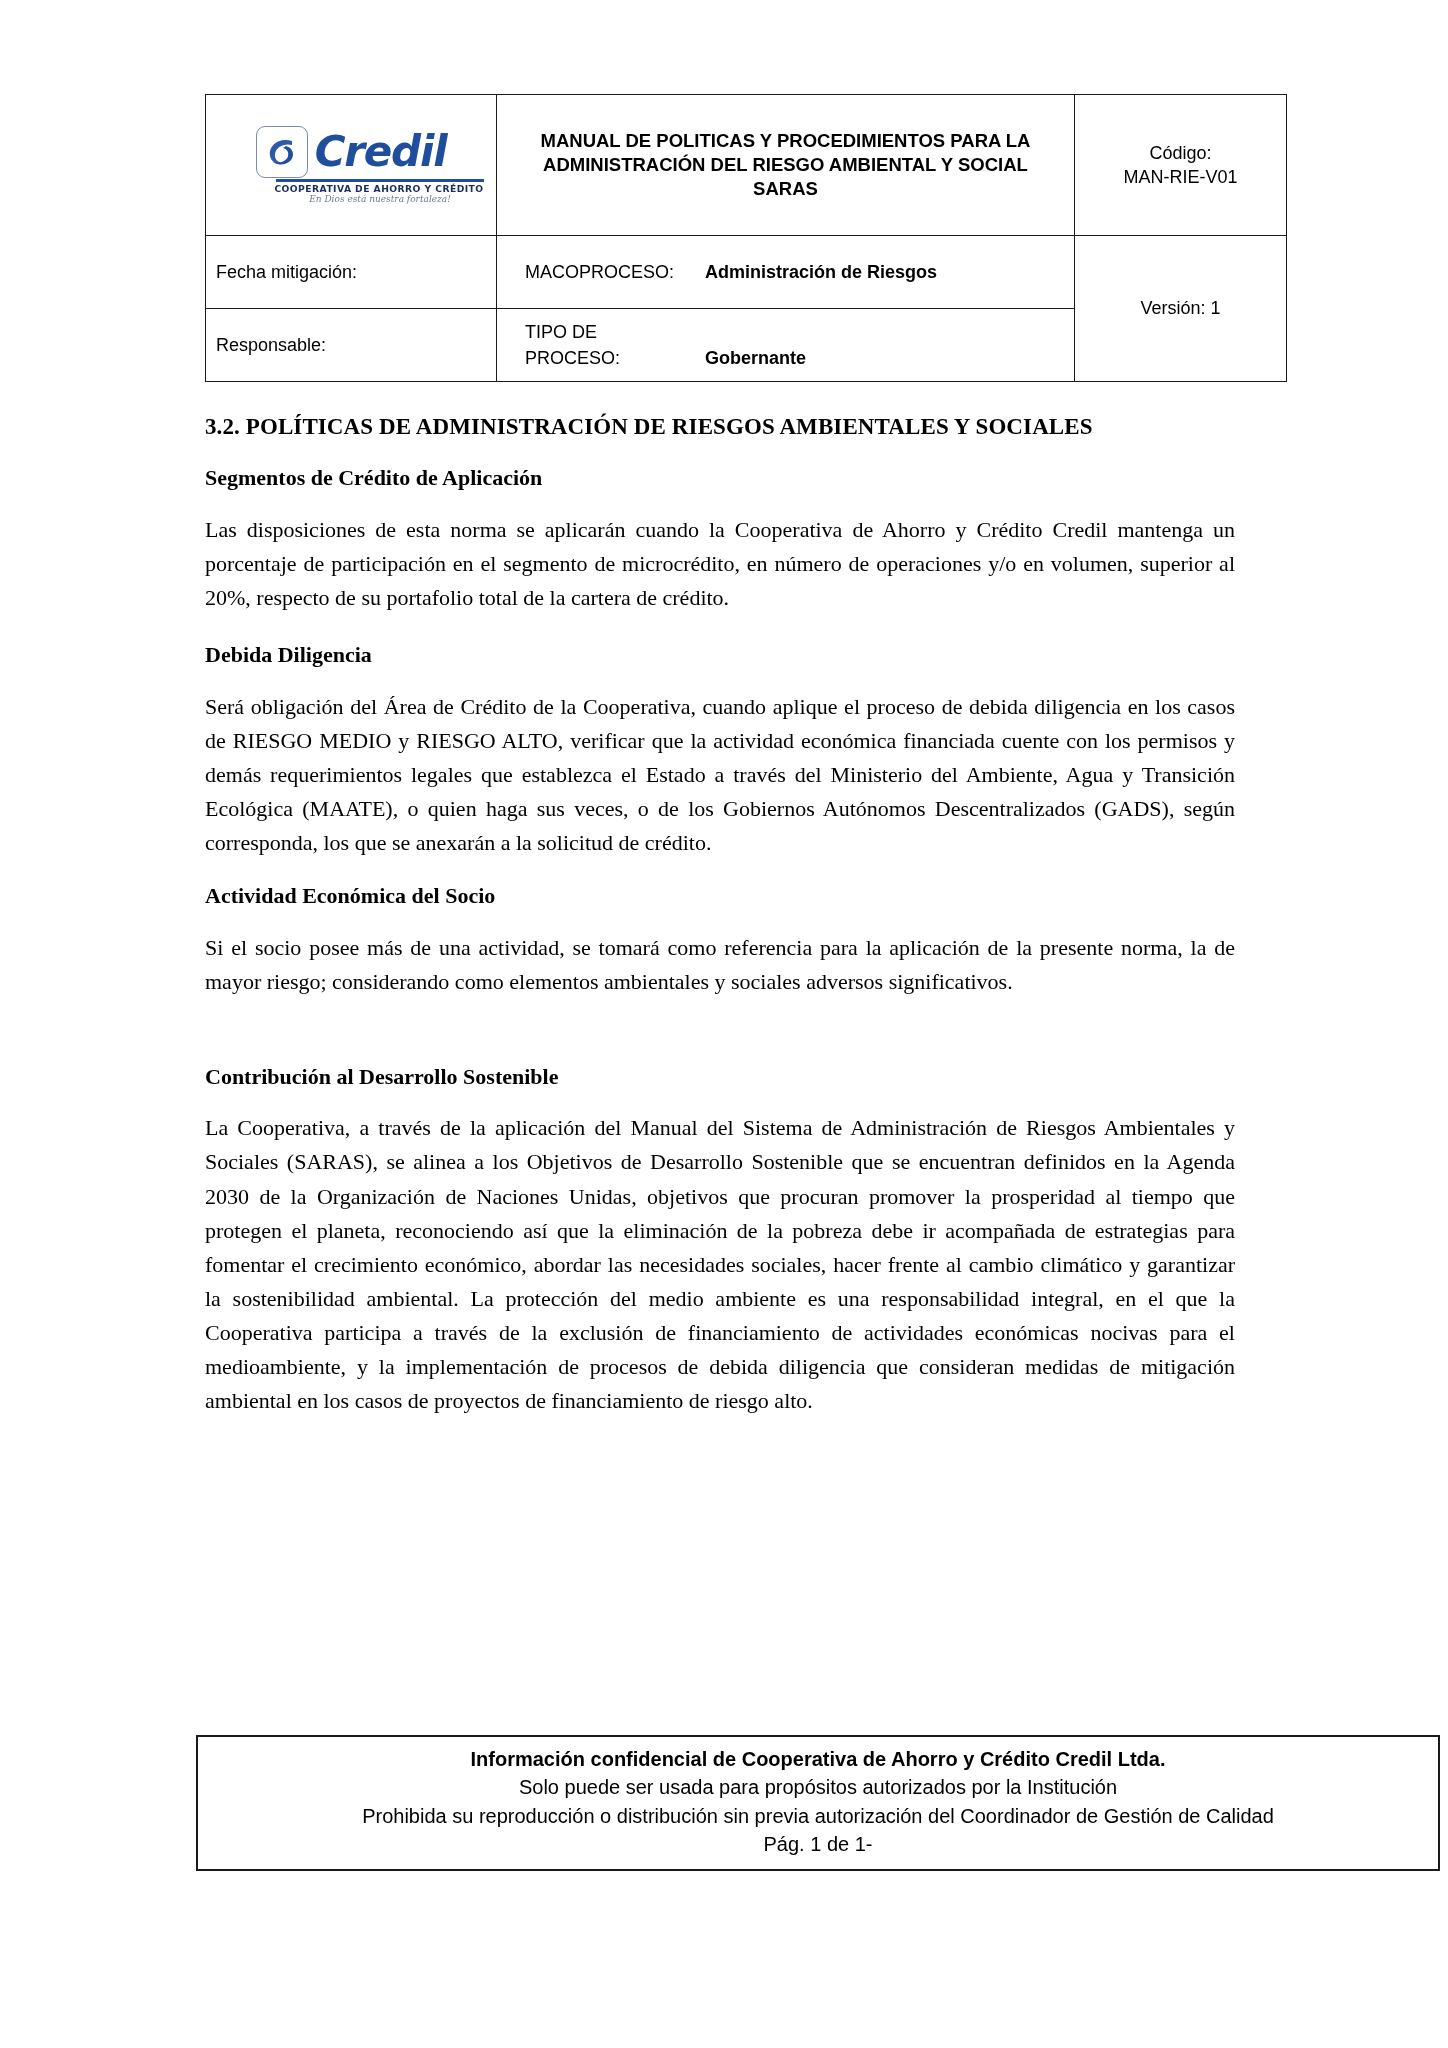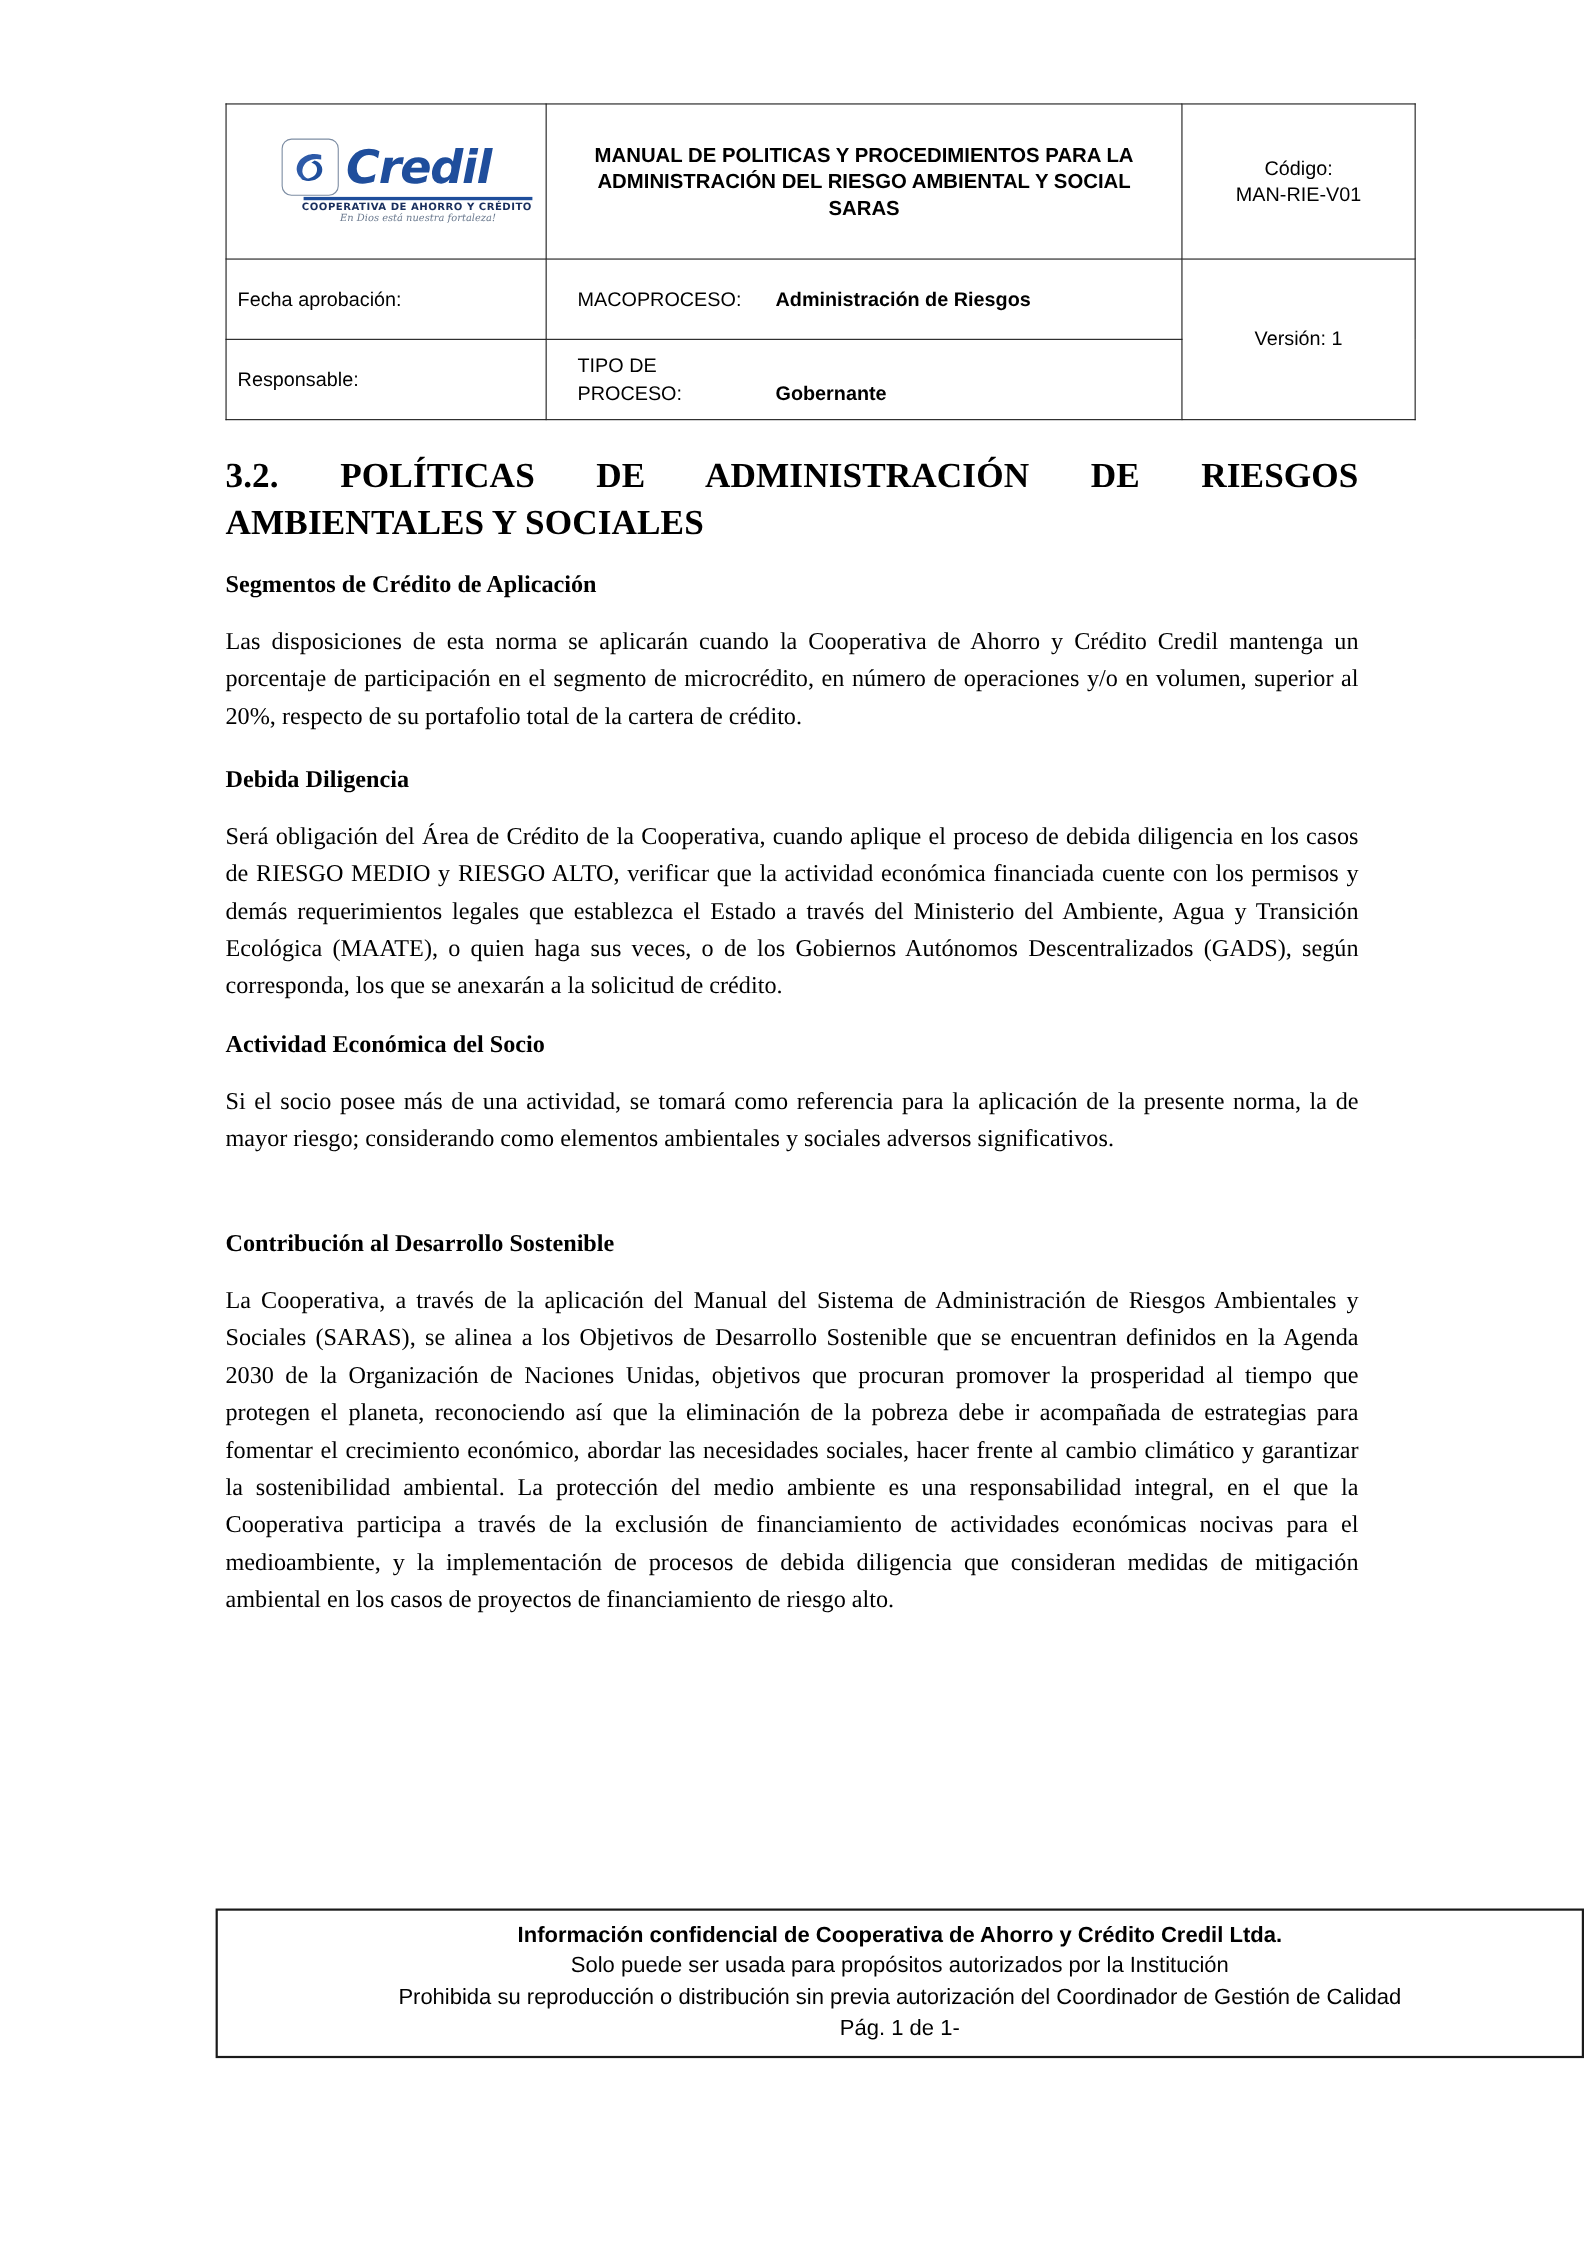--- a/index.html
+++ b/index.html
@@ -125,21 +125,21 @@
     text-align: center;
     font-size: 18px;
   }
 
   
   .body-content {
     margin-top: 30px;
     width: 1030px;
   }
   h1.doc-h1 {
-    font-size: 32px;
+    font-size: 23px;
     font-weight: bold;
     margin: 0 0 22px 0;
     line-height: 1.30;
     text-align: justify;
     text-align-last: left;
     letter-spacing: 0.1px;
   }
   h2.doc-h2 {
     font-size: 22px;
     font-weight: bold;
@@ -202,21 +202,21 @@
           <div class="logo-tag">En Dios está nuestra fortaleza!</div>
         </div>
       </td>
       <td class="title-cell">MANUAL DE POLITICAS Y PROCEDIMIENTOS PARA LA ADMINISTRACIÓN DEL RIESGO AMBIENTAL Y SOCIAL SARAS</td>
       <td class="code-cell" rowspan="1">
         <div>Código:</div>
         <div>MAN-RIE-V01</div>
       </td>
     </tr>
     <tr>
-      <td class="lbl-cell">Fecha aprobación:</td>
+      <td class="lbl-cell">Fecha mitigación:</td>
       <td class="lbl-cell" style="padding-left:28px !important;">
         <table style="width:100%;border-collapse:collapse;">
           <tbody>
                 <tr>
             <td style="border:none;padding:0;width:160px;font-size:18px;">MACOPROCESO:</td>
             <td style="border:none;padding:0 0 0 20px;font-size:18px;font-weight:bold;">Administración de Riesgos</td>
           </tr>
         </tbody>
             </table>
       </td>

